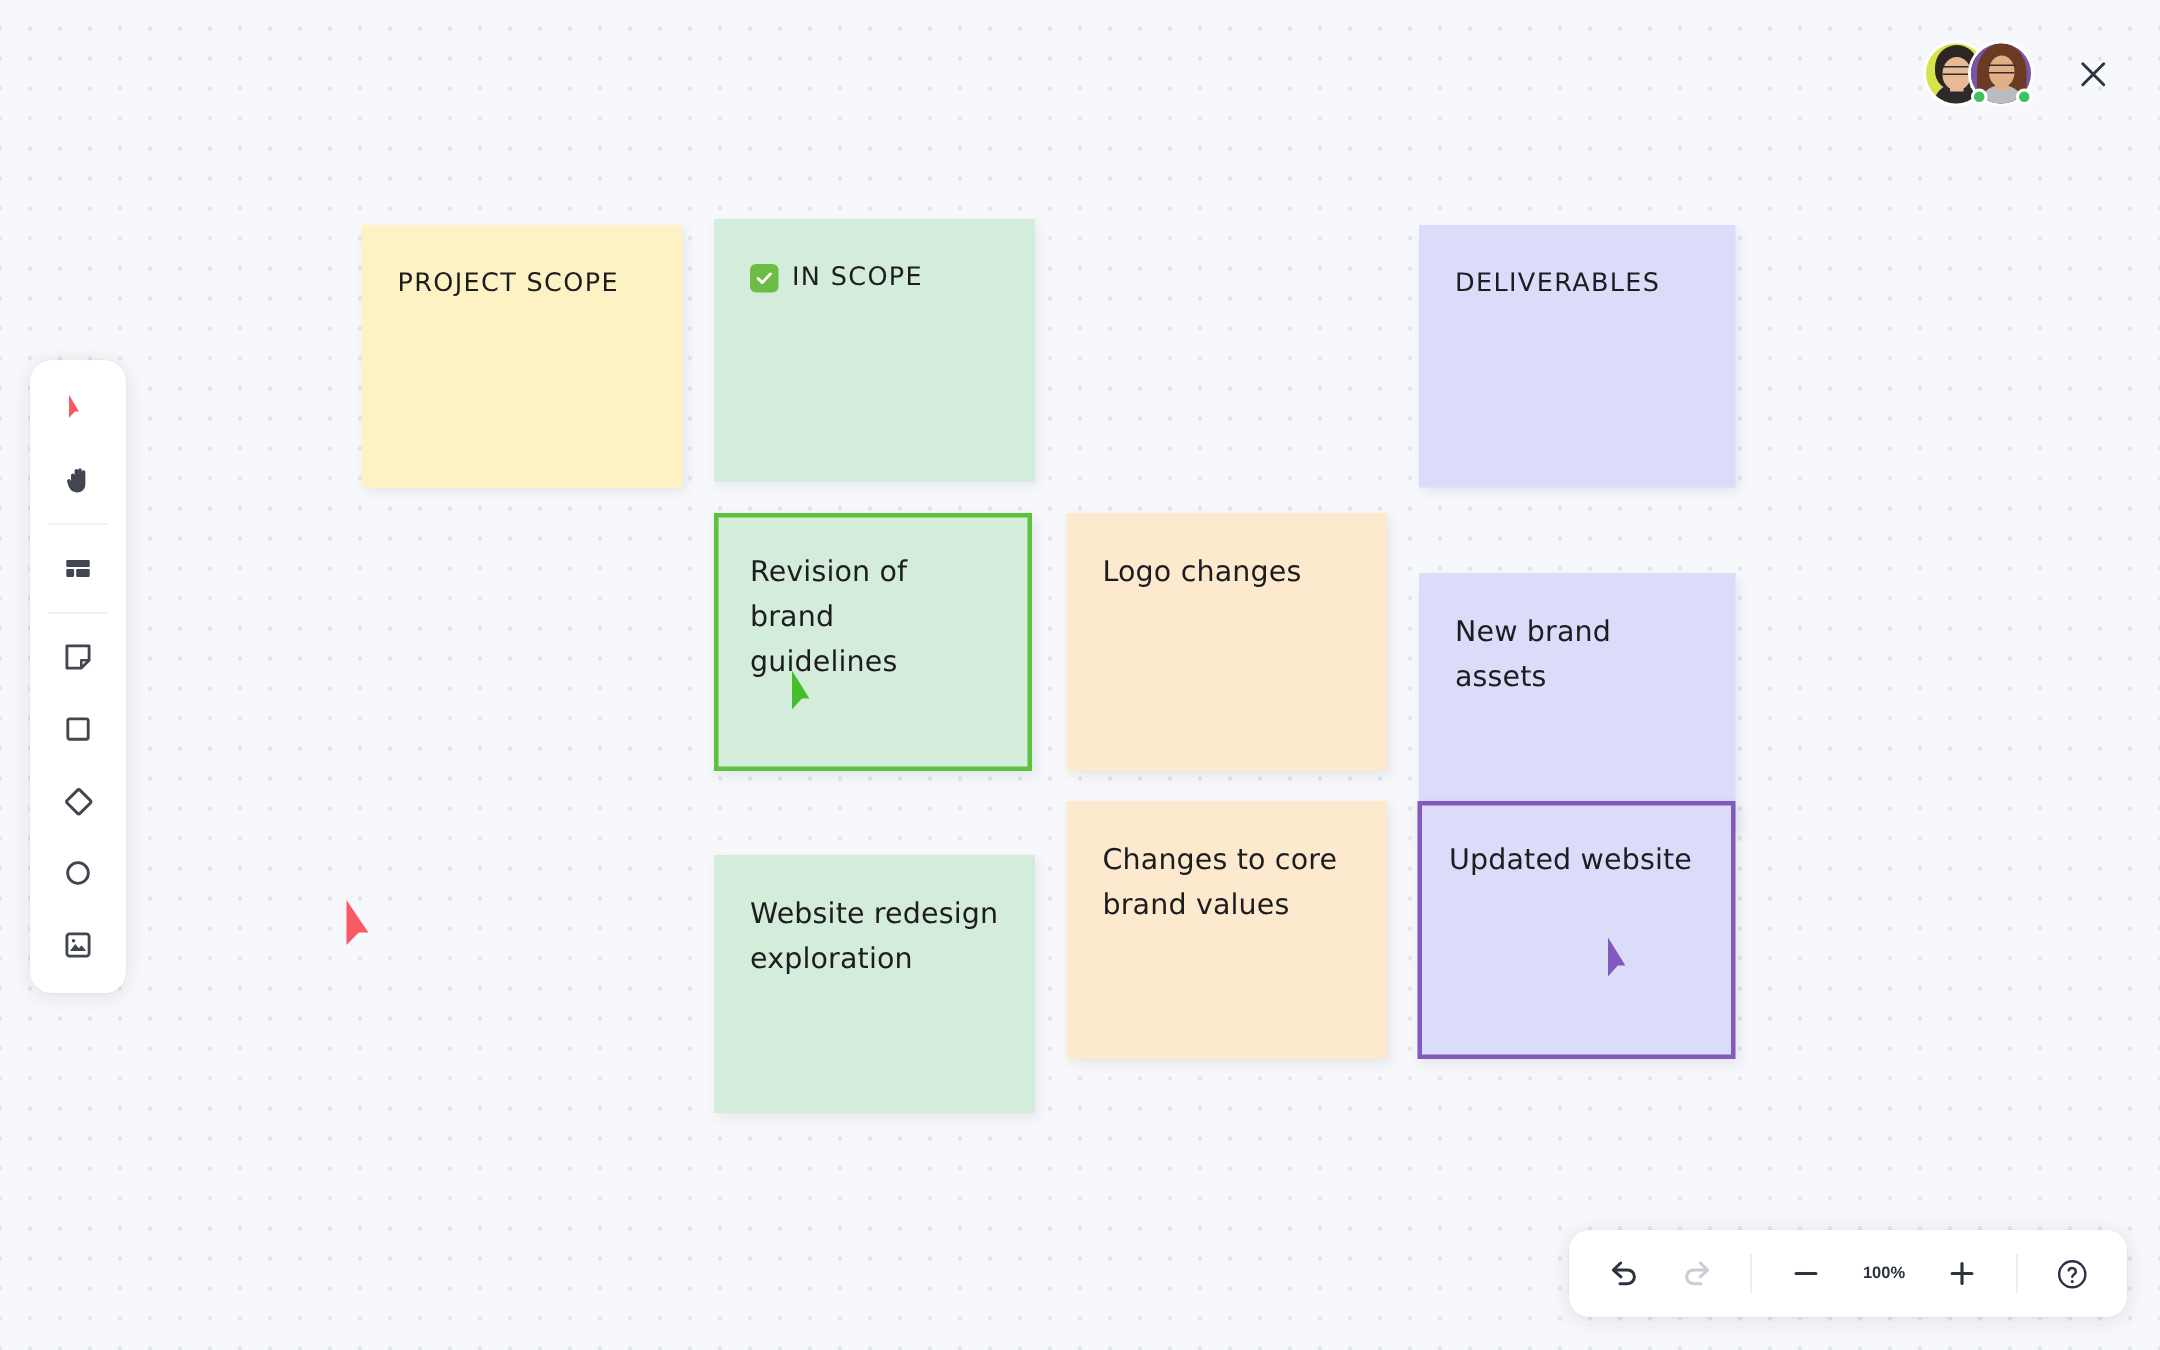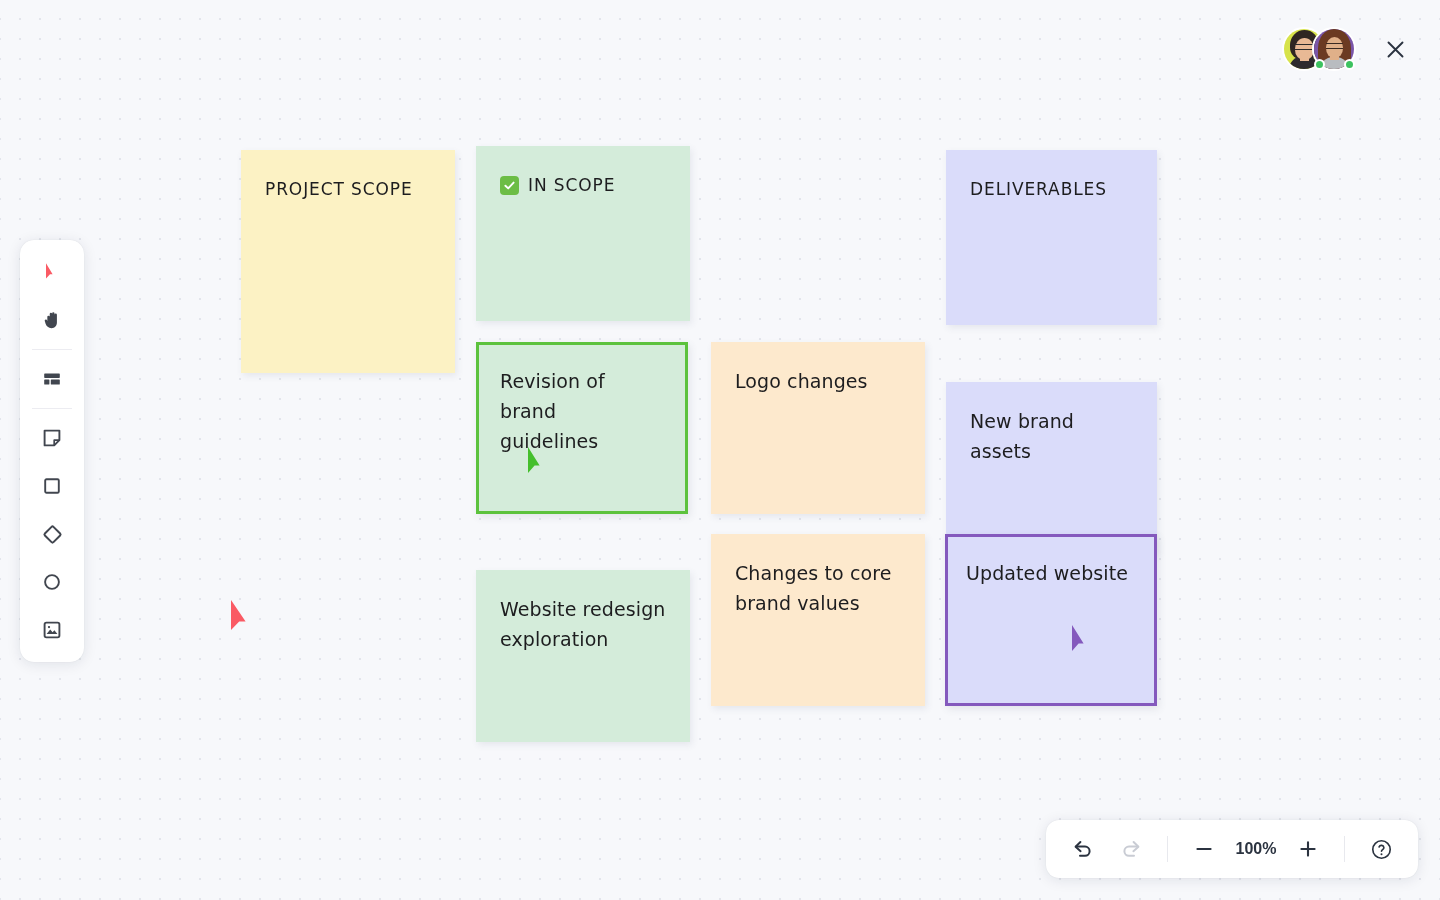--- a/index.html
+++ b/index.html
@@ -258,21 +258,21 @@
   .bb-divider {
     width: 1px;
     height: 26px;
     background: #e8e9ee;
     margin: 0 11px;
   }
 
   .zoom-level {
     min-width: 54px;
     text-align: center;
-    font-size: 16px;
+    font-size: 11px;
     font-weight: bold;
     color: #2b3340;
     font-family: "Liberation Sans", sans-serif;
     cursor: pointer;
     user-select: none;
   }
 
   .checkbox-icon {
     width: 19px; height: 19px;
     border-radius: 4px;
@@ -376,21 +376,21 @@
 
     <div class="tool">
       <svg width="22" height="22" viewBox="0 0 22 22">
         <rect x="3.6" y="3.6" width="14.8" height="14.8" rx="1.8" fill="none" stroke="#41464f" stroke-width="1.9"></rect>
         <path d="M5.6 15.0 L9.2 10.4 L11.6 13.2 L13.4 11.2 L16.4 15.0 Z" fill="#41464f"></path>
         <circle cx="8.0" cy="8.1" r="1.15" fill="#41464f"></circle>
       </svg>
     </div>
   </div>
 
-  <div class="card" style="left:241px; top:150px; width:214px; height:223px;">
+  <div class="card" style="left:241px; top:150px; width:214px; height:175px;">
     <div class="card-inner" style="background:#fcf2c4;">
       <div class="card-text heading">PROJECT SCOPE</div>
     </div>
   </div>
 
   <div class="card" style="left:476px; top:146px; width:214px; height:175px;">
     <div class="card-inner" style="background:#d4ecda;">
       <div class="card-text heading">
         <span class="checkbox-icon">
           <svg width="13" height="13" viewBox="0 0 13 13">

